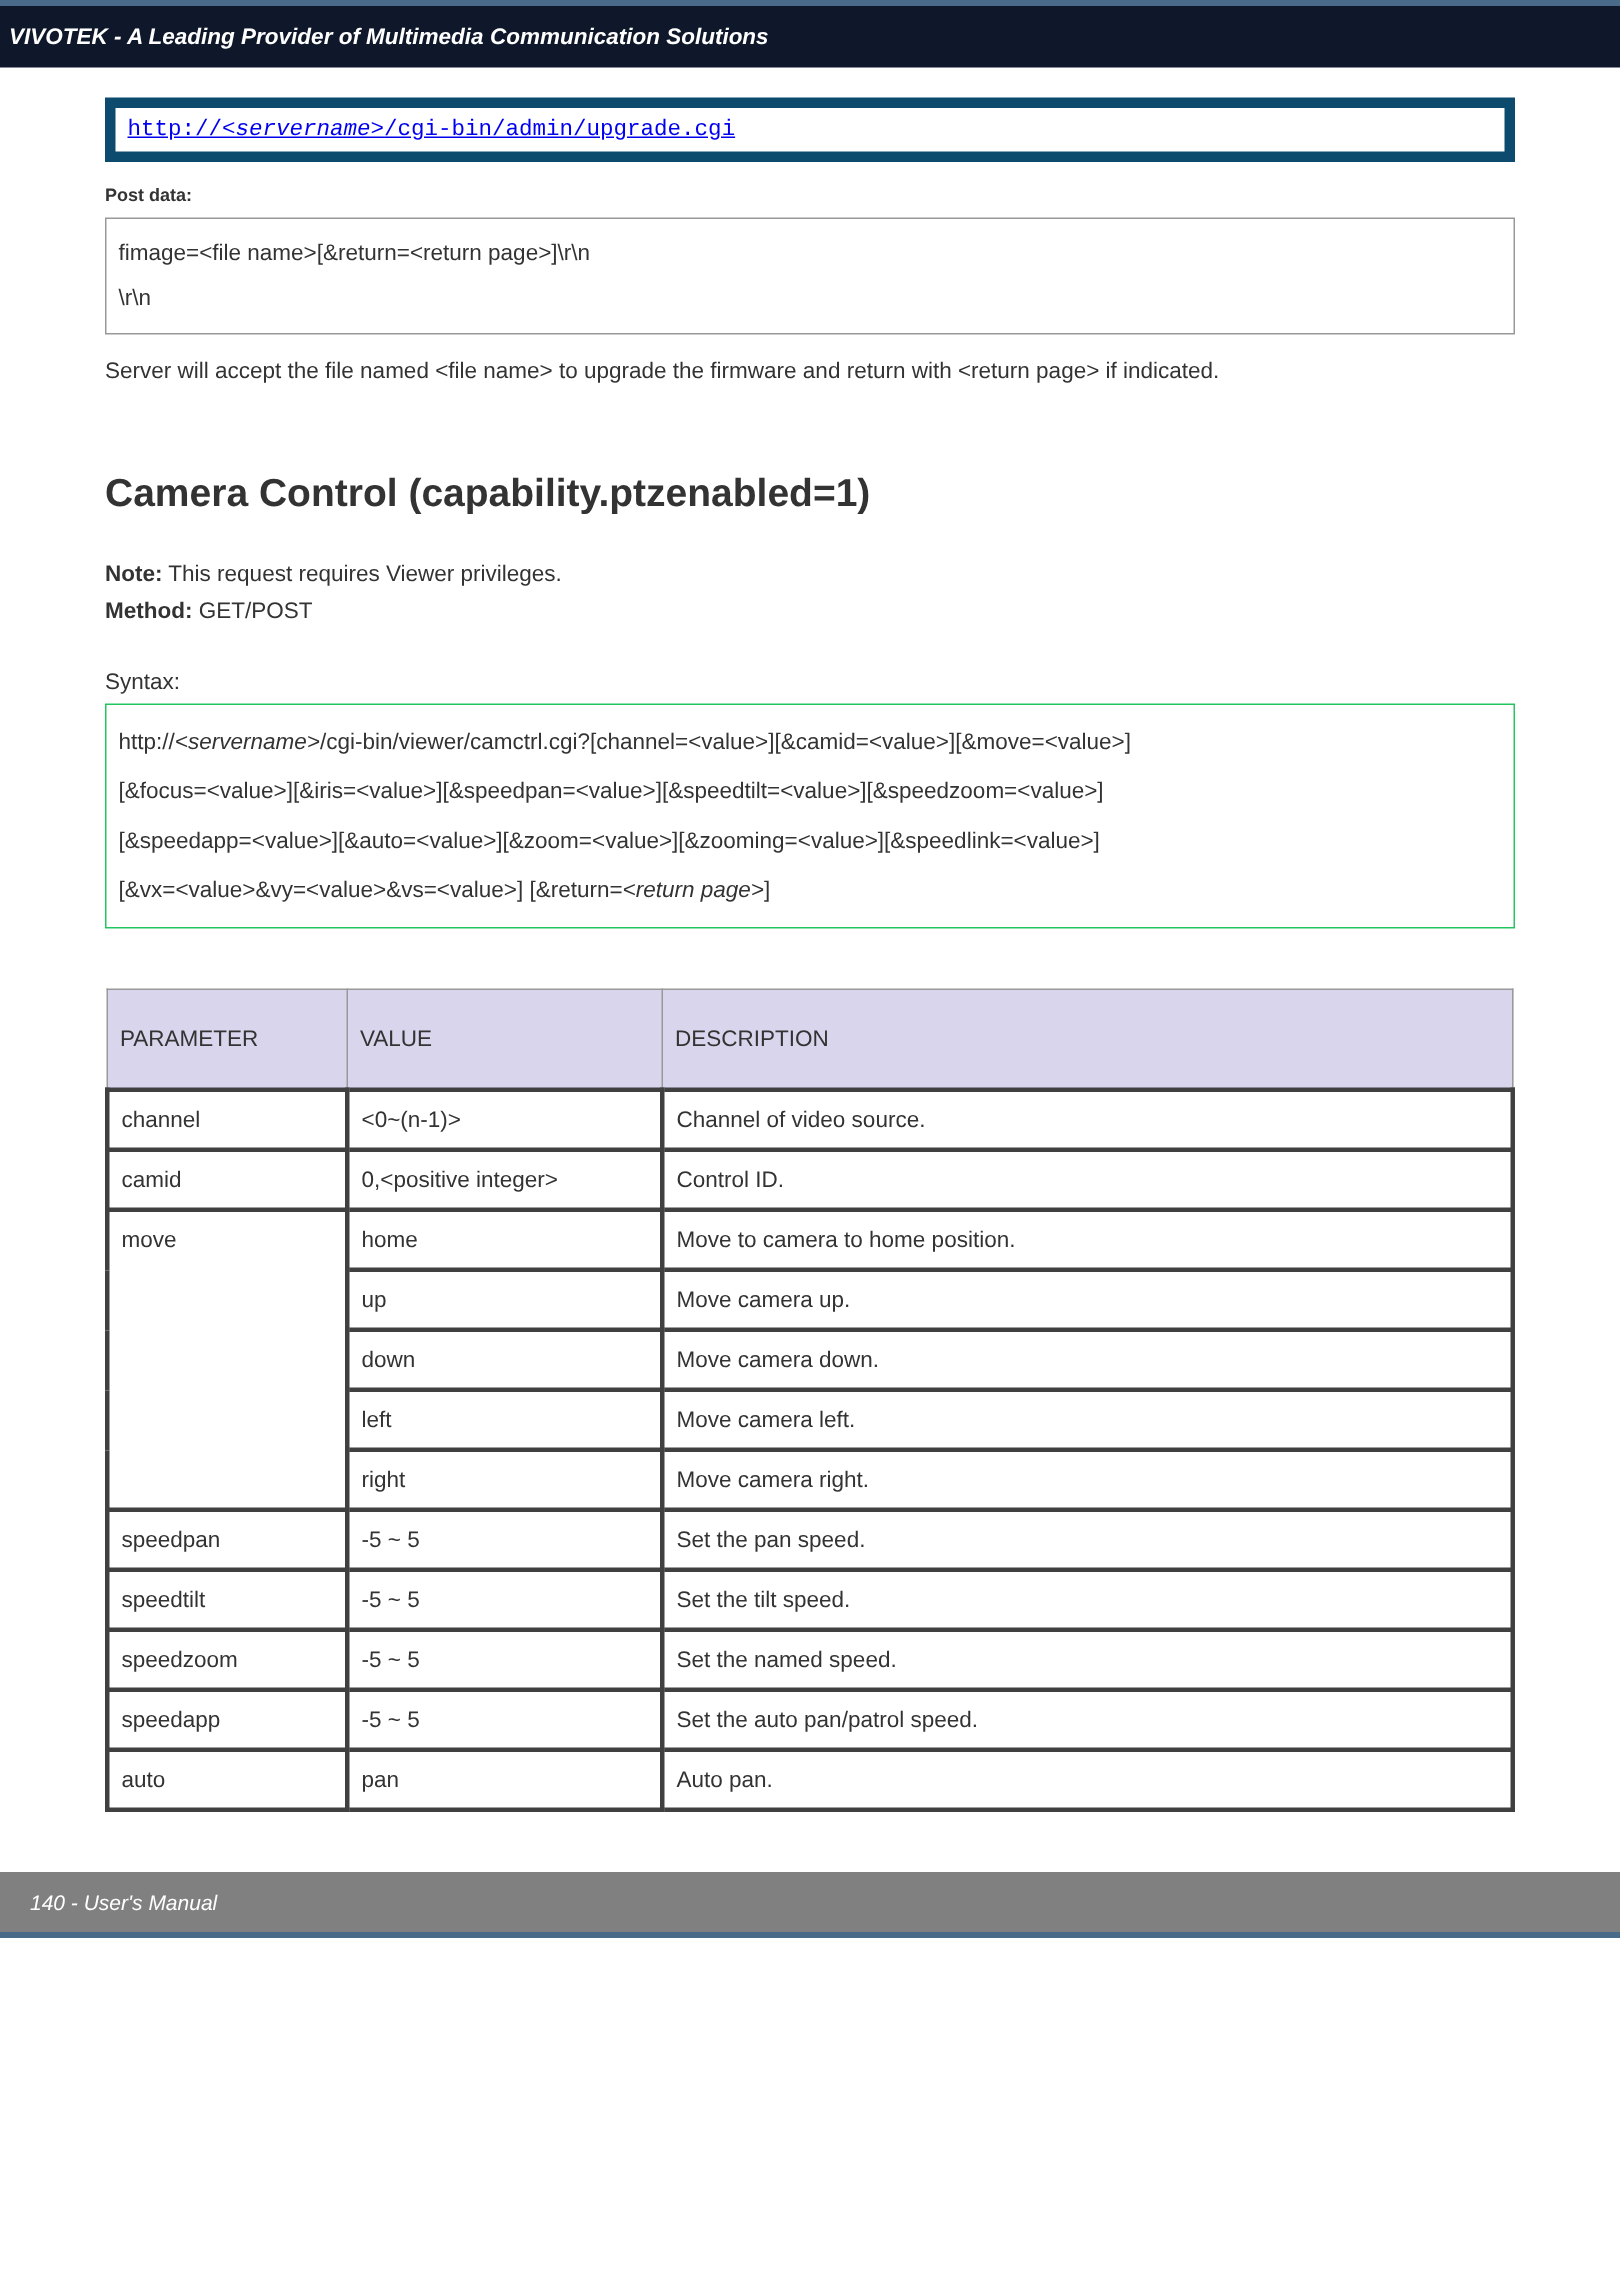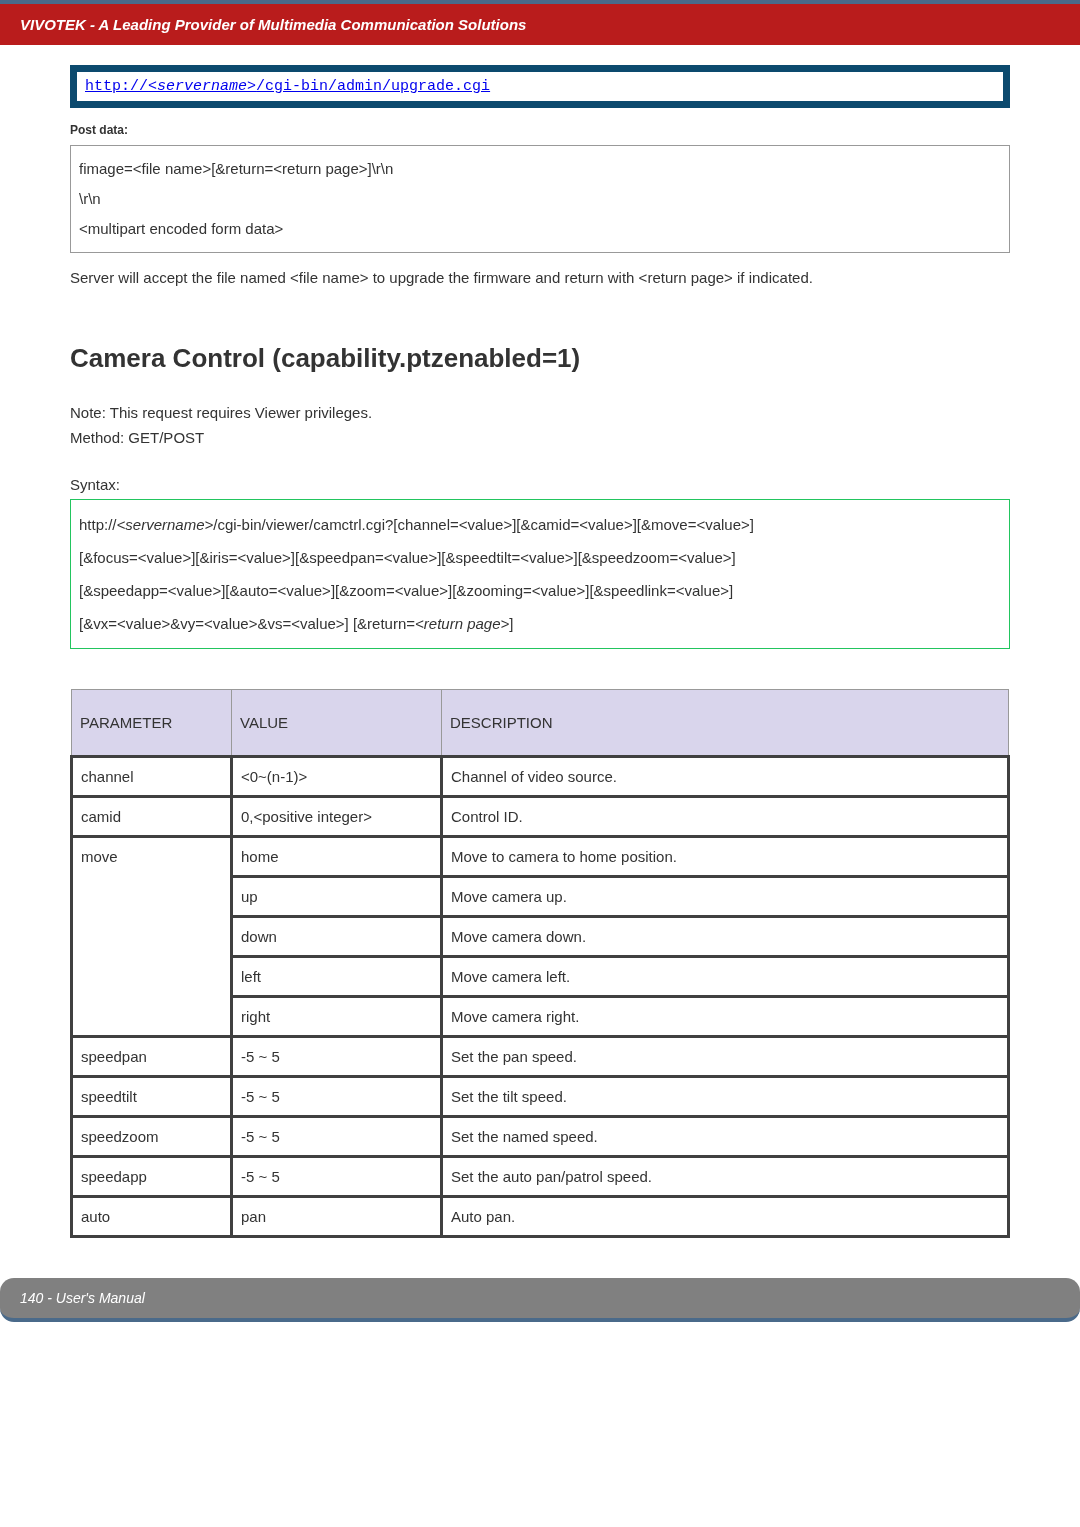--- a/index.html
+++ b/index.html
@@ -4,23 +4,23 @@
 <style>
 * { margin: 0; padding: 0; box-sizing: border-box; }
 body {
   font-family: Verdana, Geneva, sans-serif;
   background: #fff;
   width: 1080px;
   margin: 0 auto;
   color: #333;
 }
 .page-header {
-  background: #b91c1c;
+  background: #0f172a;
   color: #fff;
-  padding: 12px 20px;
+  padding: 12px 6px;
   font-style: italic;
   font-weight: bold;
   font-size: 15px;
   border-top: 4px solid #4a6a8a;
 }
 .content {
   padding: 20px 70px 40px 70px;
 }
 .url-box {
   border: 7px solid #0c4a6e;
@@ -52,21 +52,21 @@
 }
 h1.section-heading {
   font-size: 26px;
   font-weight: bold;
   margin-bottom: 30px;
 }
 .note-line {
   font-size: 15px;
   margin-bottom: 8px;
 }
-.bold { font-weight: normal; }
+.bold { font-weight: bold; }
 .syntax-label {
   font-size: 15px;
   margin-top: 30px;
   margin-bottom: 6px;
 }
 .syntax-box {
   border: 1px solid #22c55e;
   padding: 8px 8px;
   font-size: 15px;
   line-height: 2.2;
@@ -92,41 +92,39 @@
   padding: 10px 8px;
   vertical-align: top;
 }
 .page-footer {
   background: #808080;
   color: #fff;
   padding: 12px 20px;
   font-style: italic;
   font-size: 14px;
   border-bottom: 4px solid #4a6a8a;
-  border-radius: 14px;
 }
 </style>
 </head>
 <body>
 
 <div class="page-header">
   <span>VIVOTEK - A Leading Provider of Multimedia Communication Solutions</span>
 </div>
 
 <div class="content">
 
   <div class="url-box">
     <span class="url-link"><span>http://</span><span class="italic">&lt;servername&gt;</span><span>/cgi-bin/admin/upgrade.cgi</span></span>
   </div>
 
   <div class="section-label">Post data:</div>
   <div class="post-data-box">
     <div>fimage=&lt;file name&gt;[&amp;return=&lt;return page&gt;]\r\n</div>
     <div>\r\n</div>
-    <div>&lt;multipart encoded form data&gt;</div>
   </div>
 
   <div class="desc-text">Server will accept the file named &lt;file name&gt; to upgrade the firmware and return with &lt;return page&gt; if indicated.</div>
 
   <h1 class="section-heading">Camera Control (capability.ptzenabled=1)</h1>
 
   <div class="note-line">
     <span class="bold">Note:</span><span> This request requires Viewer privileges.</span>
   </div>
   <div class="note-line">

